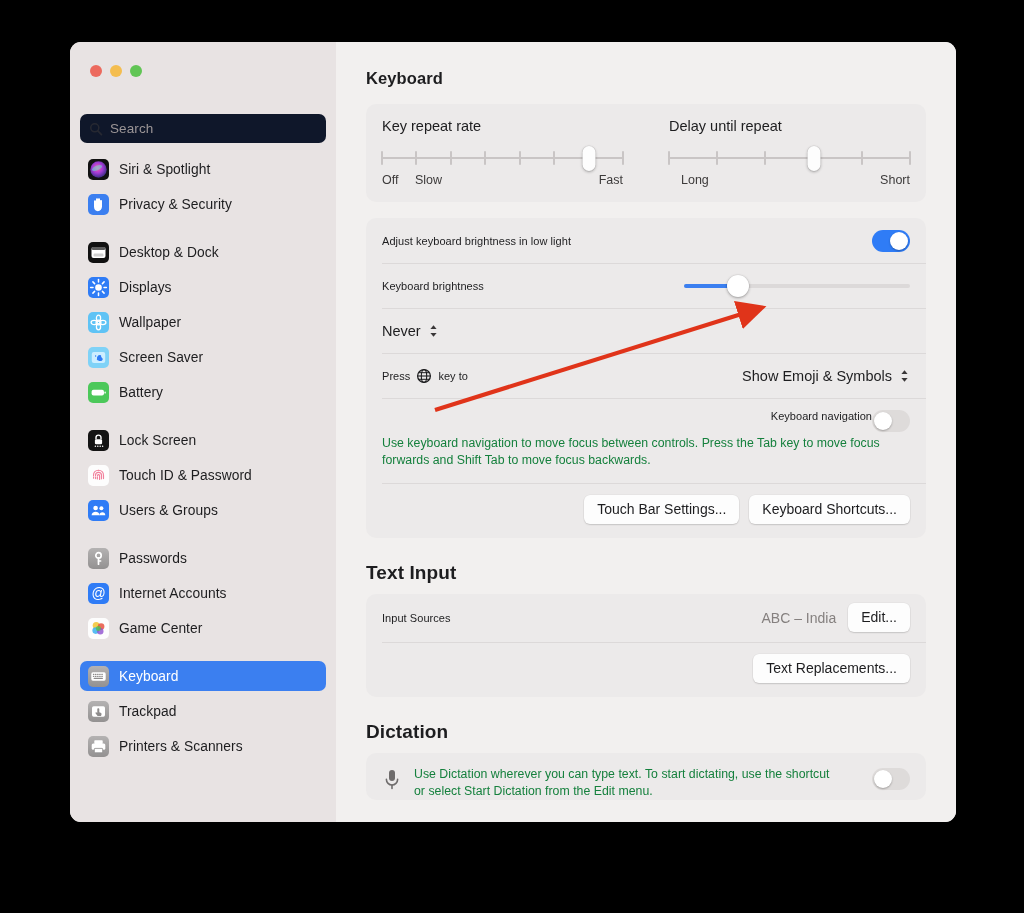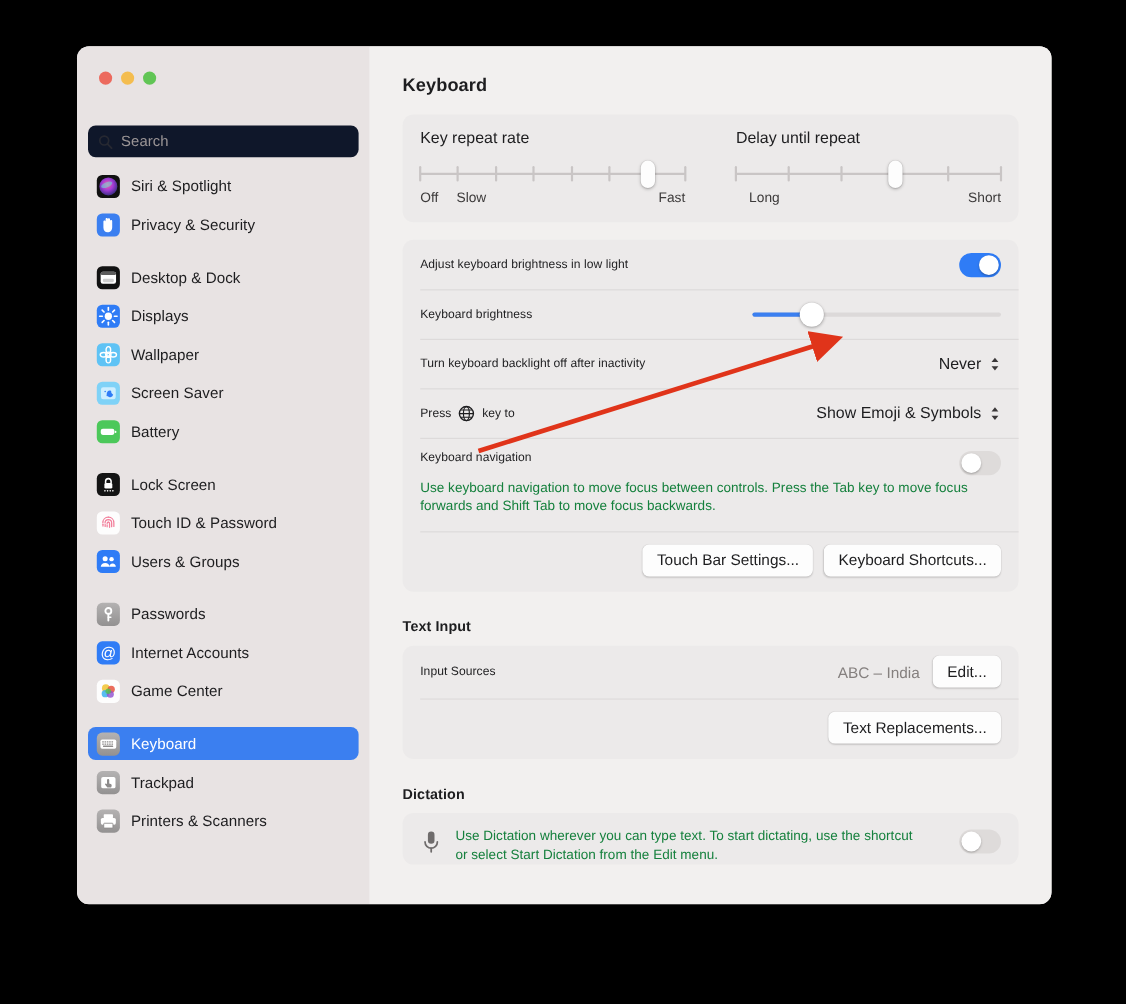--- a/index.html
+++ b/index.html
@@ -74,21 +74,21 @@
   }
   .page-title {
     font-size: 16.5px; font-weight: bold; color: #1d1d1f;
     padding-top: 27px; padding-bottom: 0; letter-spacing: .1px;
   }
   .card {
     background: #eceaea; border-radius: 10px; margin-top: 16px;
     position: relative;
   }
   .sec-title {
-    font-size: 13px; font-weight: bold; color: #1d1d1f;
+    font-size: 19px; font-weight: bold; color: #1d1d1f;
     margin-top: 24px; letter-spacing: .1px;
   }
 
   .row {
     display: flex; align-items: center; justify-content: space-between;
     padding: 0 16px; min-height: 45px; position: relative;
   }
   .row + .row::before {
     content: ""; position: absolute; left: 16px; right: 0; top: 0;
     height: 1px; background: #dcd9d9;
@@ -147,21 +147,21 @@
     font-size: 14px; color: #1d1d1f;
     padding: 6px 13px 7px 13px;
     box-shadow: 0 1px 1.5px rgba(0,0,0,.14), 0 0 0 .5px rgba(0,0,0,.05);
     white-space: nowrap;
   }
   .btnrow { display: flex; justify-content: flex-end; gap: 10px; padding: 12px 16px 14px 16px; position: relative; }
   .btnrow::before { content:""; position:absolute; left:16px; right:0; top:0; height:1px; background:#dcd9d9; }
 
   .navrow { padding: 12px 16px 14px 16px; position: relative; }
   .navrow::before { content:""; position:absolute; left:16px; right:0; top:0; height:1px; background:#dcd9d9; }
-  .navhead { display: flex; align-items: flex-start; justify-content: space-between; }
+  .navhead { display: flex; align-items: flex-start; justify-content: flex-end; }
 
   .dictrow { display: flex; align-items: flex-start; gap: 12px; padding: 13px 16px 0 16px; }
   .mic { width: 20px; flex: 0 0 20px; padding-top: 2px; }
 
   
   .annot { position: absolute; left: 0; top: 0; width: 1024px; height: 913px; pointer-events: none; }
 </style>
 </head>
 <body>
 
@@ -460,21 +460,20 @@
         <div class="row">
           <span class="rlabel">Keyboard brightness</span>
           <span class="csl" id="csl">
             <span class="csl-track"></span>
             <span class="csl-fill" id="cslfill" style="width: 24%;"></span>
             <span class="csl-knob" id="cslknob" style="left: 24%;"></span>
           </span>
         </div>
 
         <div class="row">
-          <span class="rlabel">Turn keyboard backlight off after inactivity</span>
           <span class="popup">
             <span class="rvalue">Never</span>
             <svg class="chev" viewBox="0 0 11 16">
               <path d="M5.5 2.2 8.6 6.1H2.4z" fill="#3a3738"></path>
                 <path d="M5.5 13.8 2.4 9.9h6.2z" fill="#3a3738"></path>
             </svg>
           </span>
         </div>
 
         <div class="row">

